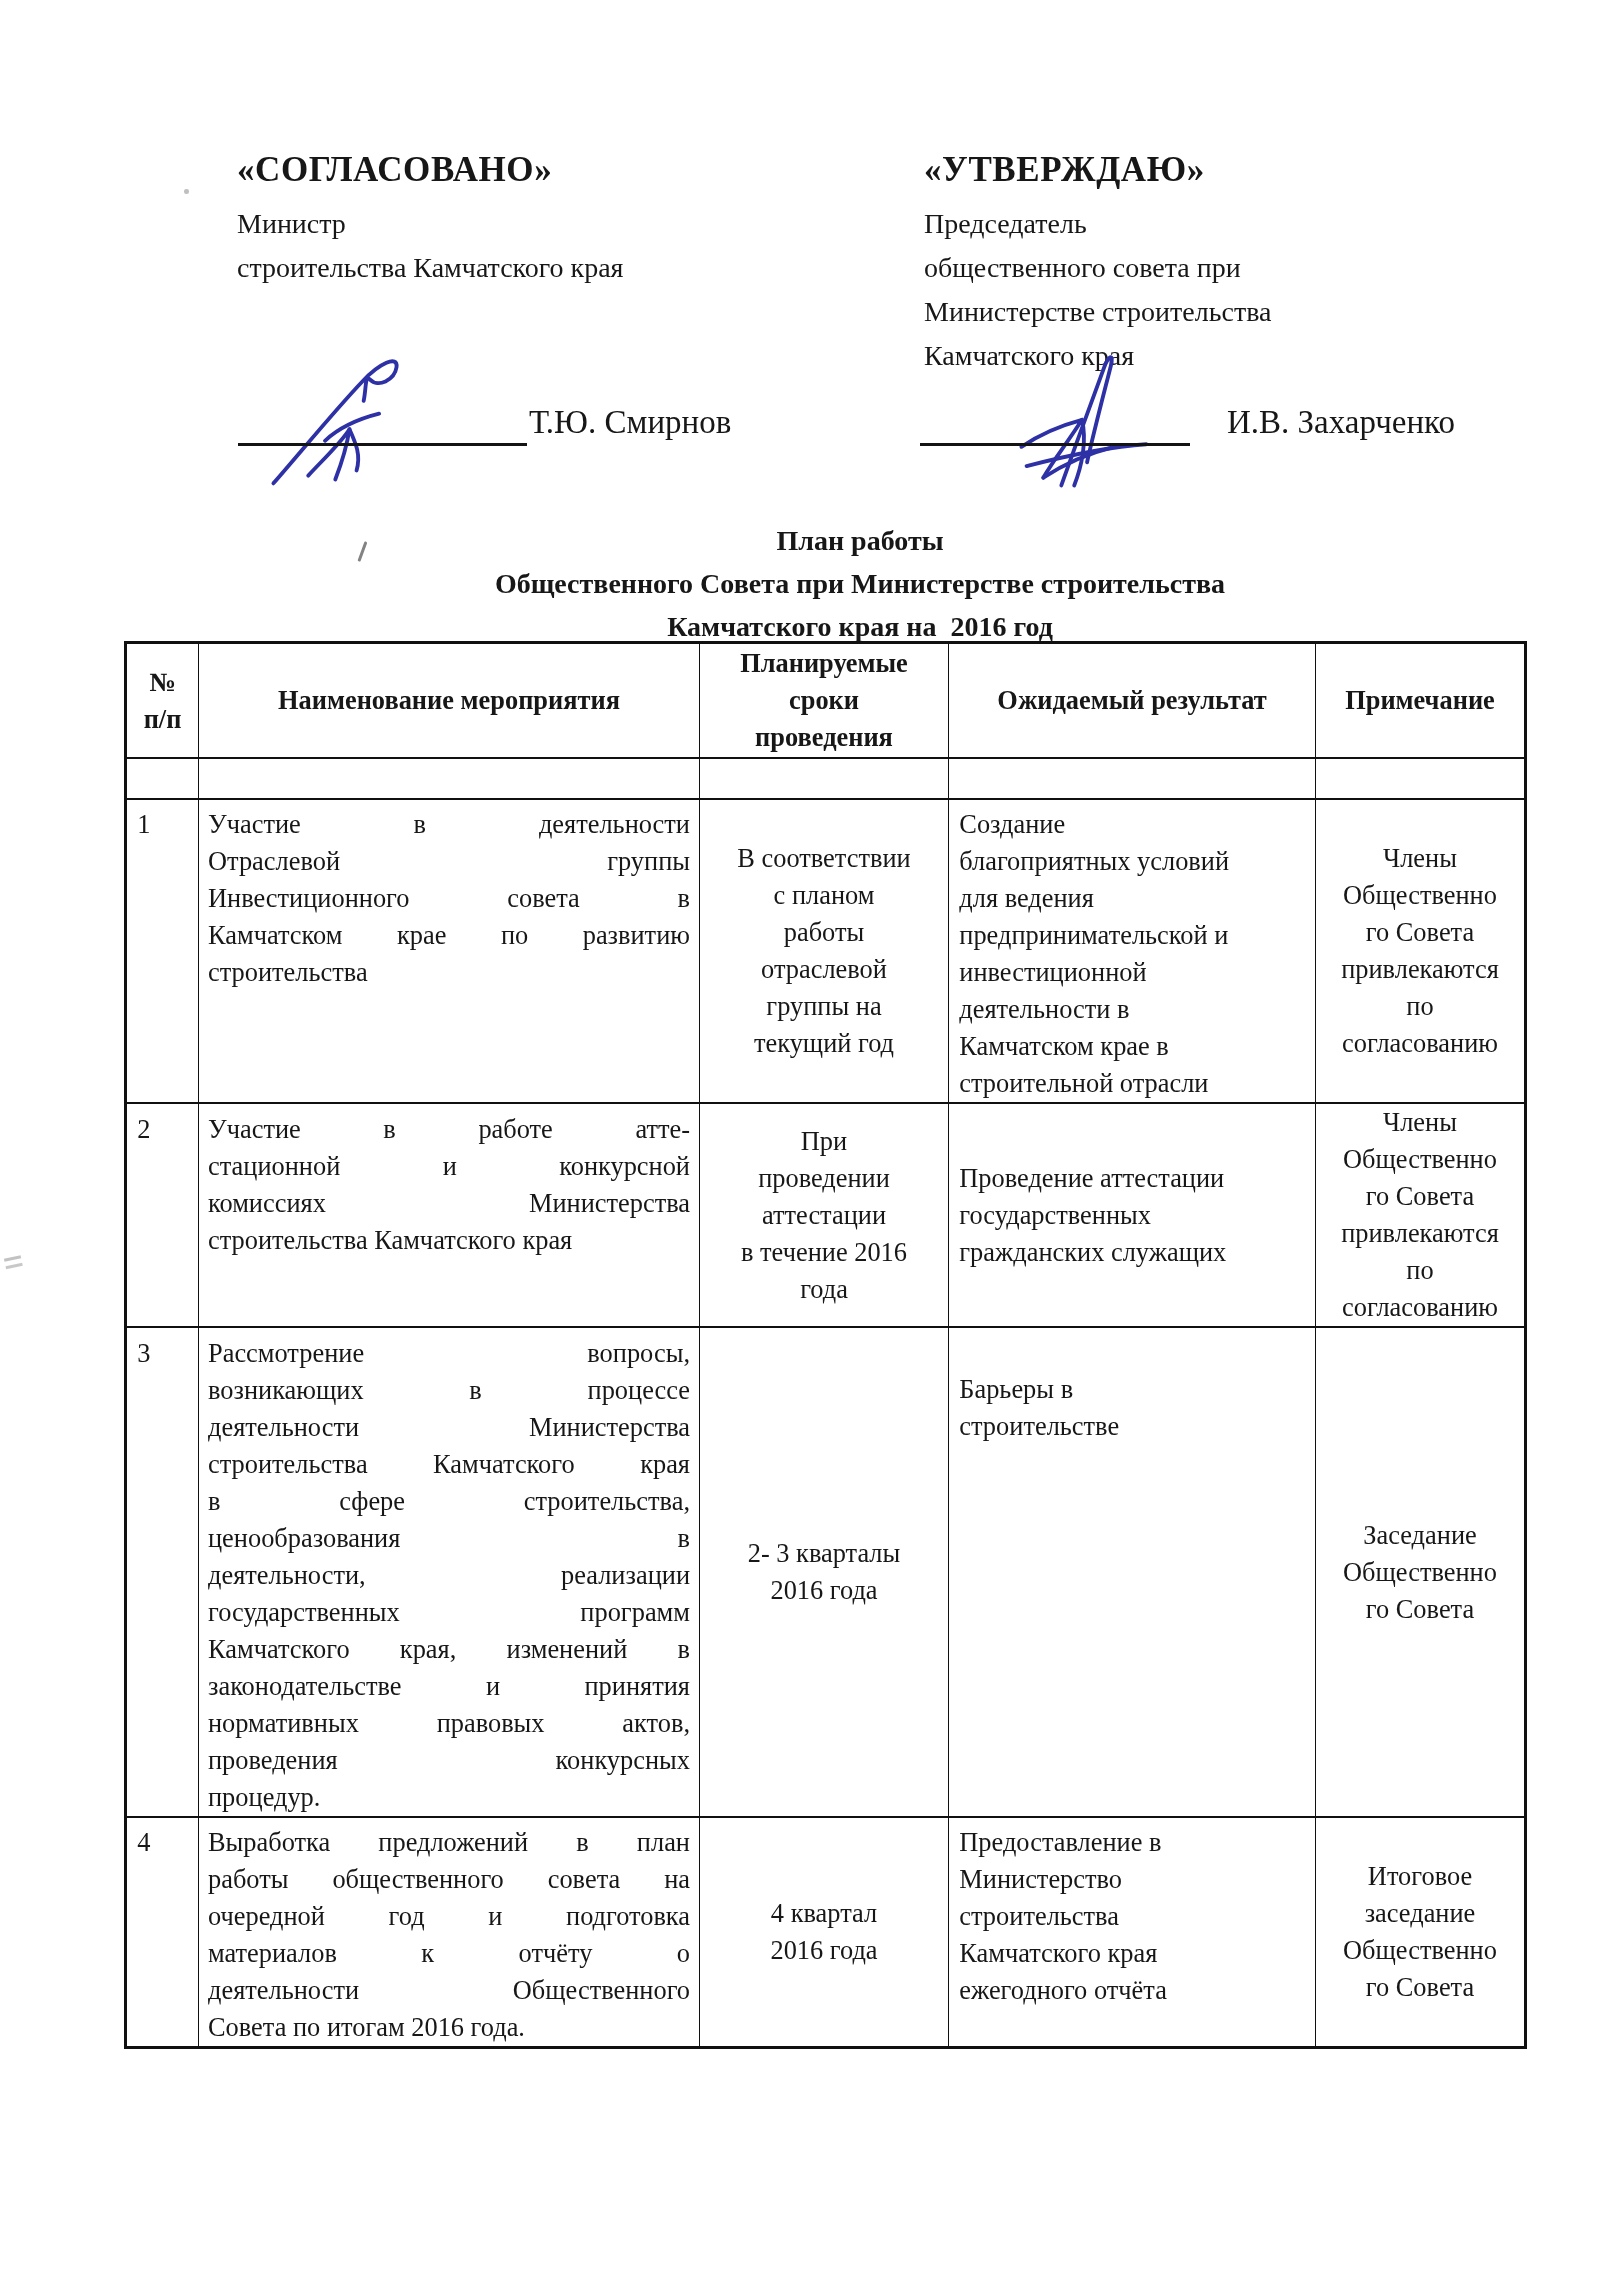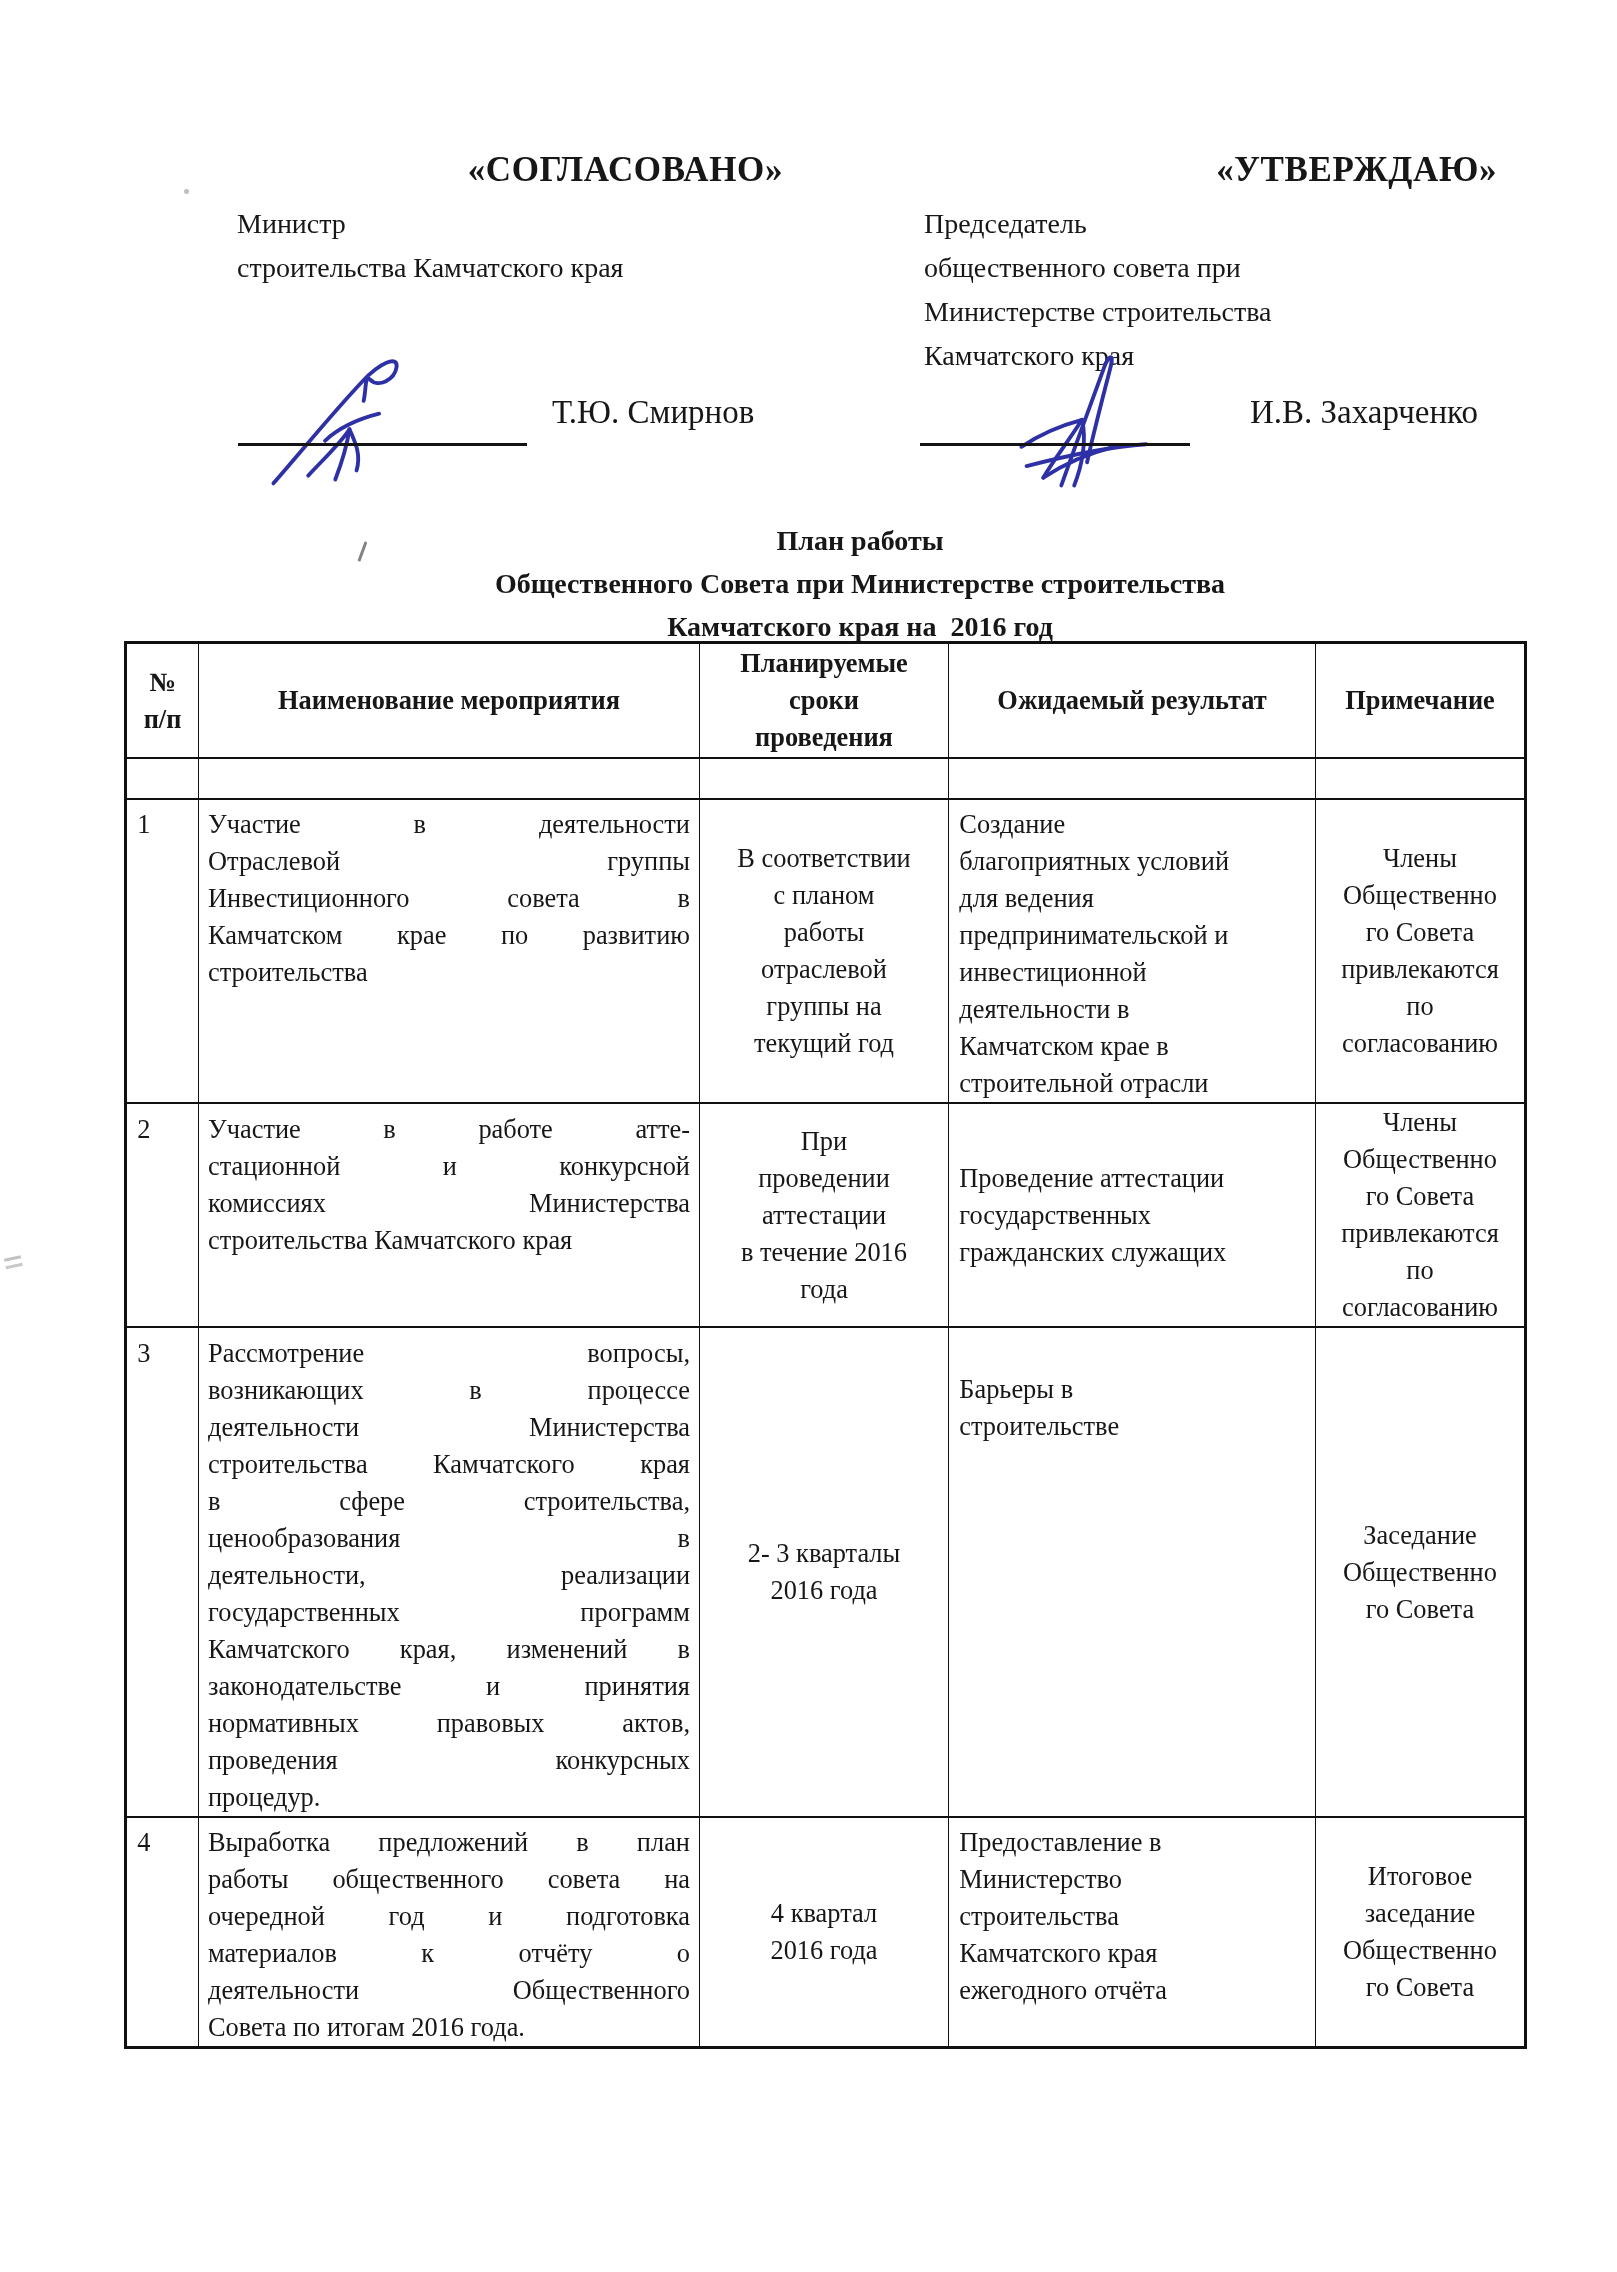--- a/index.html
+++ b/index.html
@@ -6,28 +6,28 @@
   body{
     width:1618px;height:2273px;position:relative;background:#ffffff;
     font-family:"Liberation Serif","DejaVu Serif",serif;color:#171717;
     overflow:hidden;
   }
 
   
   .approval{position:absolute;top:151px;}
   .approval-left{left:237px;width:546px;}
   .approval-right{left:924px;width:573px;}
-  .approval-status{font-weight:bold;font-size:35px;line-height:37px;text-align:right;letter-spacing:0.6px;}
+  .approval-status{font-weight:bold;font-size:35px;line-height:37px;text-align:left;letter-spacing:0.6px;}
   .approval-role{margin-top:14px;font-size:28px;line-height:44px;white-space:pre-line;text-align:left;}
 
   
   .sig-line{position:absolute;top:443px;border-top:3.9px solid #141414;}
   .sig-line-left{left:238px;width:289px;}
   .sig-line-right{left:920px;width:270px;}
-  .sig-name{position:absolute;top:394px;font-size:33px;white-space:nowrap;margin-left:23px;}
+  .sig-name{position:absolute;top:404px;font-size:33px;white-space:nowrap;}
   .sig-name-left{left:529px;}
   .sig-name-right{left:1227px;}
   .sig-svg{position:absolute;}
   .sig-svg-left{left:263px;top:348px;}
   .sig-svg-right{left:984px;top:349px;}
   .sig-svg path{fill:none;stroke:#2e31a6;stroke-width:6;stroke-linecap:round;stroke-linejoin:round;}
 
   
   .doc-title{position:absolute;left:187px;top:519px;width:1346px;text-align:center;
     font-weight:bold;font-size:28px;line-height:43px;}

